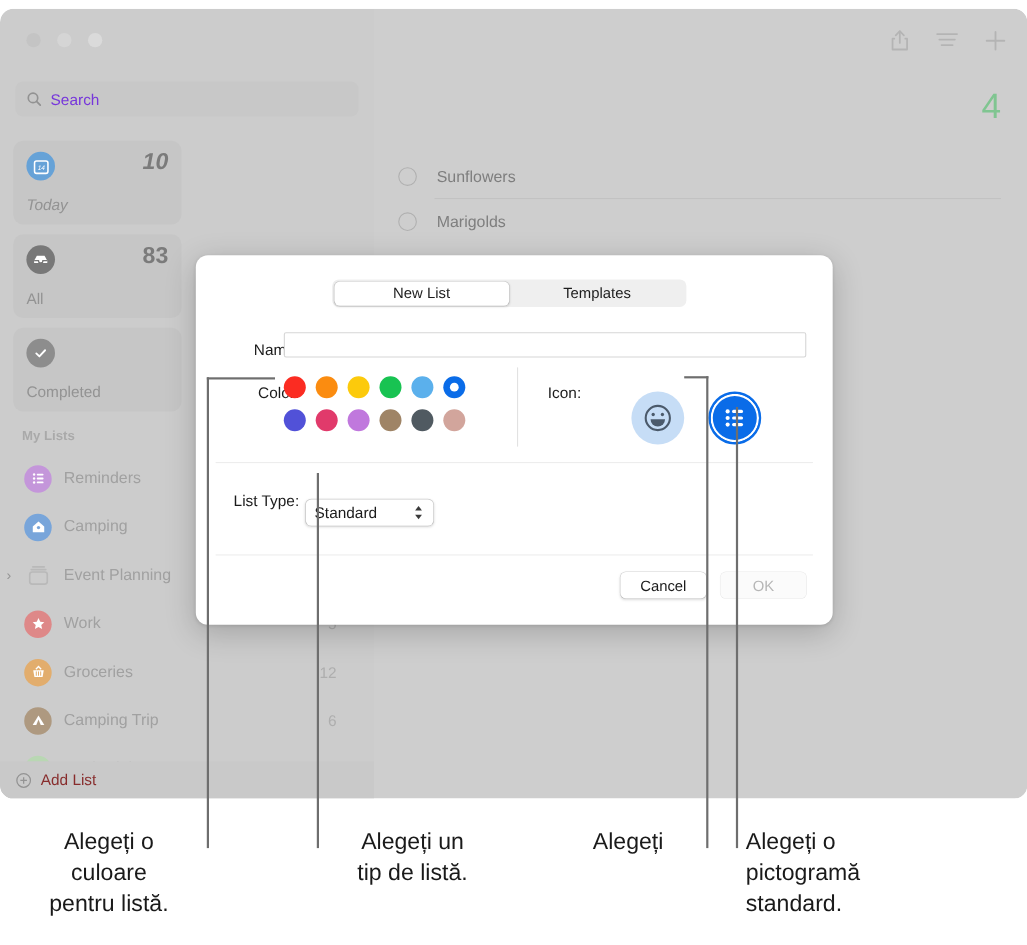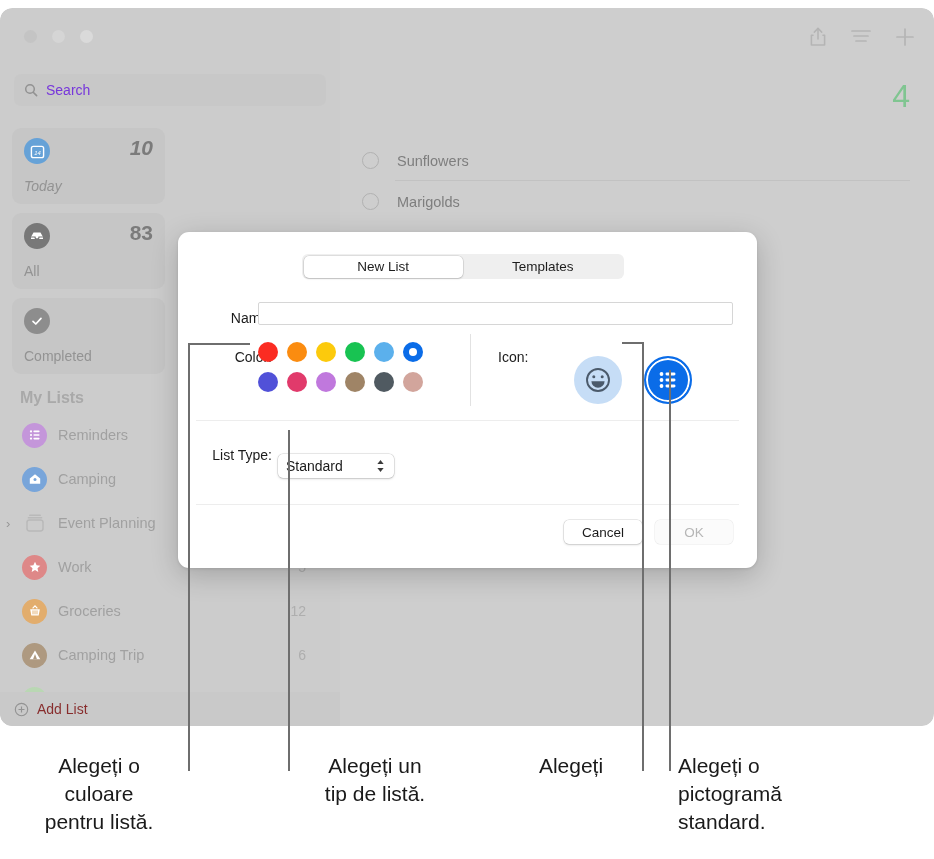--- a/index.html
+++ b/index.html
@@ -69,21 +69,21 @@
     font-size: 21px; font-weight: bold; color: #727272;
   }
   .card-label {
     position: absolute; left: 12px; bottom: 10px;
     font-size: 14px; color: #8b8b8b;
   }
 
   
   .section-title {
     position: absolute; left: 20px; top: 381px;
-    font-size: 16px; font-weight: bold; color: #a3a3a3;
+    font-size: 12px; font-weight: bold; color: #a3a3a3;
   }
   .lists { position: absolute; left: 0px; top: 405px; width: 340px; }
   .list-row {
     height: 44px; display: flex; align-items: center;
     padding-left: 22px; gap: 11px; position: relative;
   }
   .li-ico {
     width: 25px; height: 25px; border-radius: 50%;
     display: flex; align-items: center; justify-content: center; flex: 0 0 auto;
   }

